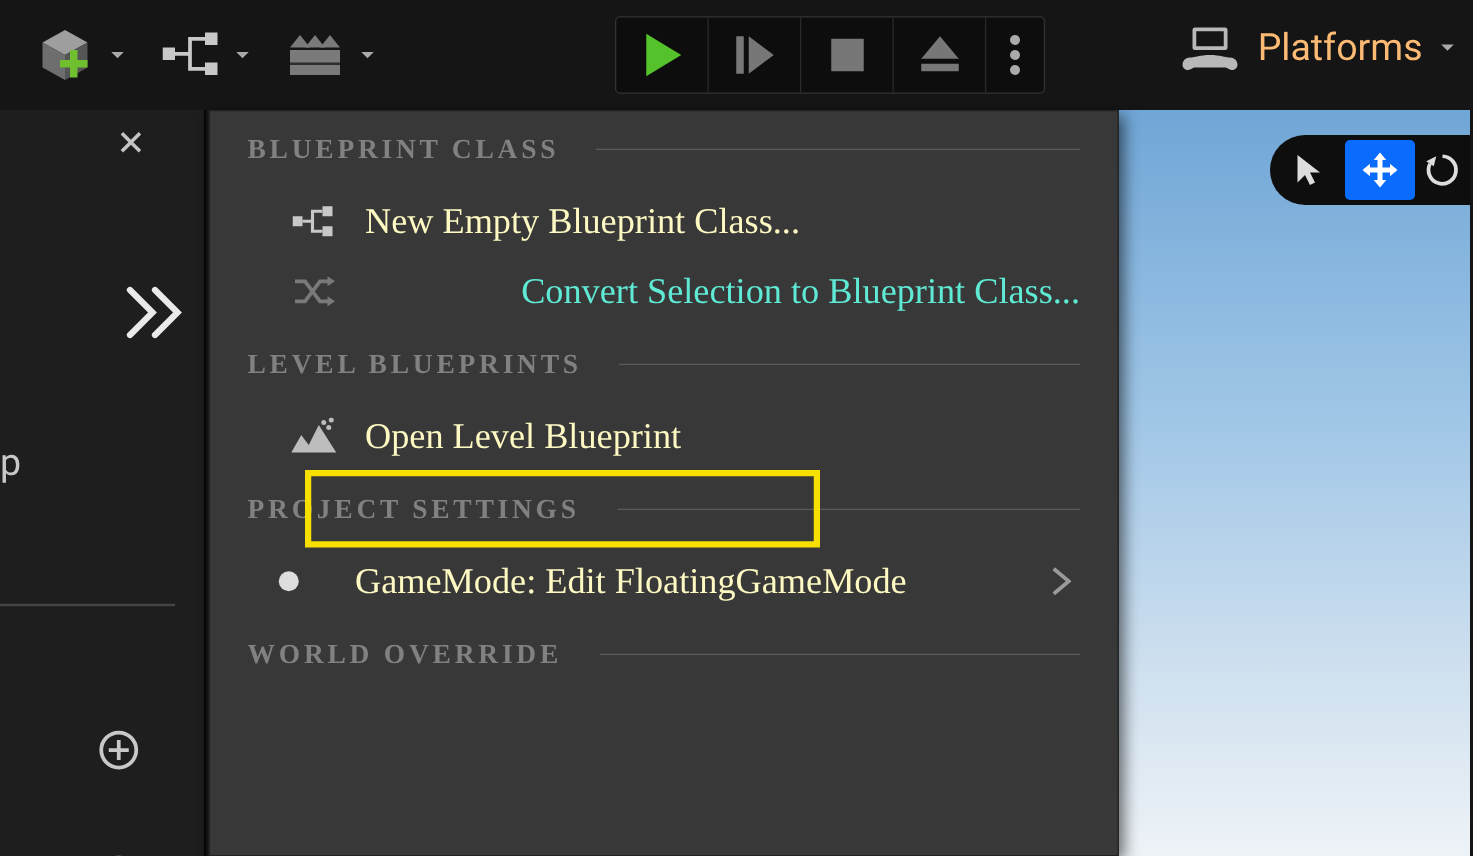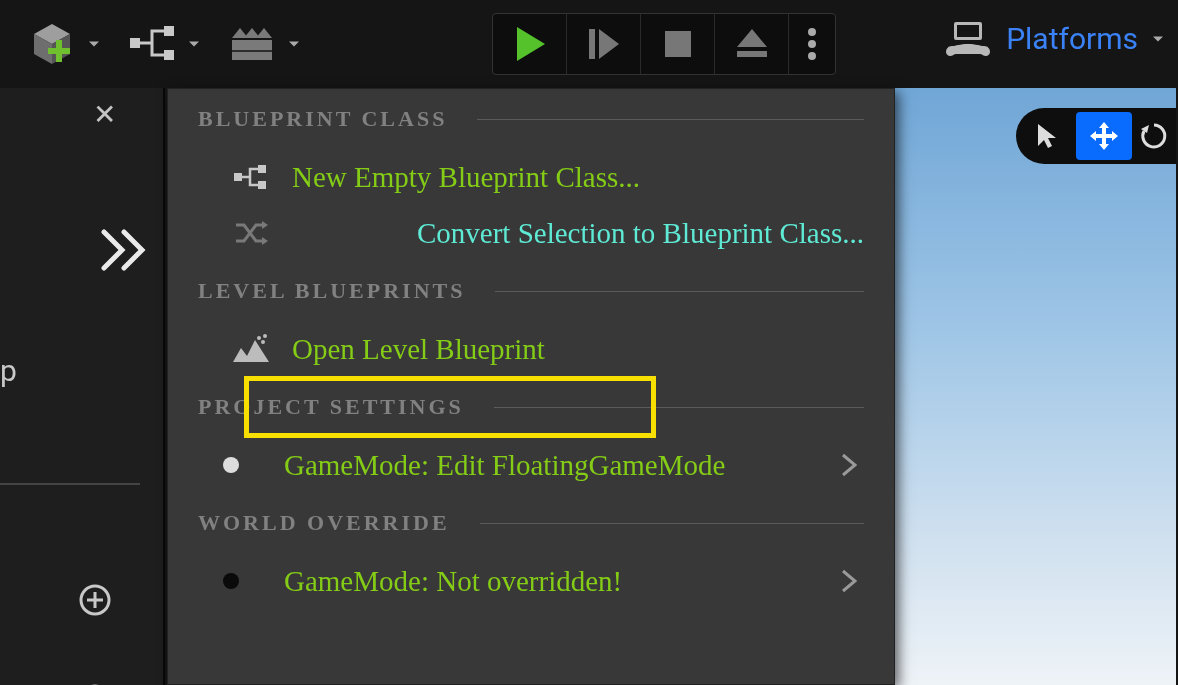--- a/index.html
+++ b/index.html
@@ -13,21 +13,21 @@
   .tool-btn svg { display:block; }
   .chev { margin-left:8px; }
   .chev svg { width:20px; height:20px; fill:#aaa; }
 
   .play-bar { display:flex; align-items:center; background:#0d0d0d; height:62px; border:1px solid #333; border-radius:4px; margin-left:170px; }
   .play-cell { width:74px; height:60px; display:flex; align-items:center; justify-content:center; border-right:1px solid #2a2a2a; cursor:pointer; }
   .play-cell:last-child { border-right:none; width:46px; }
   .play-cell svg { display:block; }
 
   .platforms { position:absolute; right:10px; top:20px; display:flex; align-items:center; cursor:pointer; }
-  .platforms span { color:#3b82f6; font-size:30px; margin-left:14px; }
+  .platforms span { color:#fdba74; font-size:30px; margin-left:14px; }
   .platforms .chev { margin-left:10px; }
 
   
   .viewport { position:absolute; left:895px; top:88px; right:0; bottom:0;
     background: linear-gradient(to bottom, #70a6d6 0%, #9ec5e6 40%, #cfe0ef 75%, #eef3f7 100%);
     border-right:2px solid #151515;
   }
 
   
   .gizmo-bar { position:absolute; right:0; top:20px; height:56px; display:flex; align-items:center; background:#0e0e0e; border-radius:28px 0 0 28px; padding:0 0 0 4px; }
@@ -50,21 +50,21 @@
   
   .menu { position:absolute; left:167px; top:88px; width:728px; height:597px; background:#383838; border:1px solid #222; box-shadow: 4px 4px 12px rgba(0,0,0,0.6); font-family: Liberation Serif, serif; }
 
   .section-head { display:flex; align-items:center; padding:0 30px; height:60px; }
   .section-head .lbl { color:#818181; font-size:22px; letter-spacing:3px; font-weight:600; text-transform:uppercase; }
   .section-head .line { flex:1; height:1px; background:#5b5b5b; margin-left:30px; }
 
   .item { display:flex; align-items:center; height:56px; padding:0 30px 0 60px; cursor:pointer; }
   .item .icon { width:46px; display:flex; justify-content:center; align-items:center; }
   .item .icon svg { display:block; }
-  .item .text { color:#84cc16; font-size:29px; margin-left:18px; flex:1; white-space:nowrap; overflow:hidden; }
+  .item .text { color:#fef9c3; font-size:29px; margin-left:18px; flex:1; white-space:nowrap; overflow:hidden; }
   .item.disabled .text { color:#5eead4;text-align:right; }
   .item.disabled .icon svg { opacity:0.45; }
   .item .arrow { width:30px; display:flex; justify-content:center; }
   .item .arrow svg { display:block; fill:#9a9a9a; }
 
   .bullet { width:16px; height:16px; border-radius:50%; }
   .bullet.white { background:#ddd; }
   .bullet.black { background:#0a0a0a; }
 
   .hl-box { position:absolute; border:5px solid #f7e000; pointer-events:none; }
@@ -282,29 +282,18 @@
             <path d="M2 2 L14 12 L2 22" stroke="#9a9a9a" stroke-width="3" fill="none"></path>
           </svg>
       </span>
     </div>
 
     <div class="section-head">
       <span class="lbl">WORLD OVERRIDE</span>
       <span class="line"></span>
     </div>
 
-    <div class="item" style="padding-left:40px;">
-      <span class="icon">
-          <span class="bullet black"></span>
-        </span>
-      <span class="text" style="margin-left:30px;">GameMode: Not overridden!</span>
-      <span class="arrow">
-        <svg width="16" height="24" viewBox="0 0 16 24">
-            <path d="M2 2 L14 12 L2 22" stroke="#9a9a9a" stroke-width="3" fill="none"></path>
-          </svg>
-      </span>
-    </div>
 
     <div class="hl-box" style="left:76px; top:287px; width:412px; height:62px;"></div>
 
   </div>
 
 </div>
 
 </body></html>

